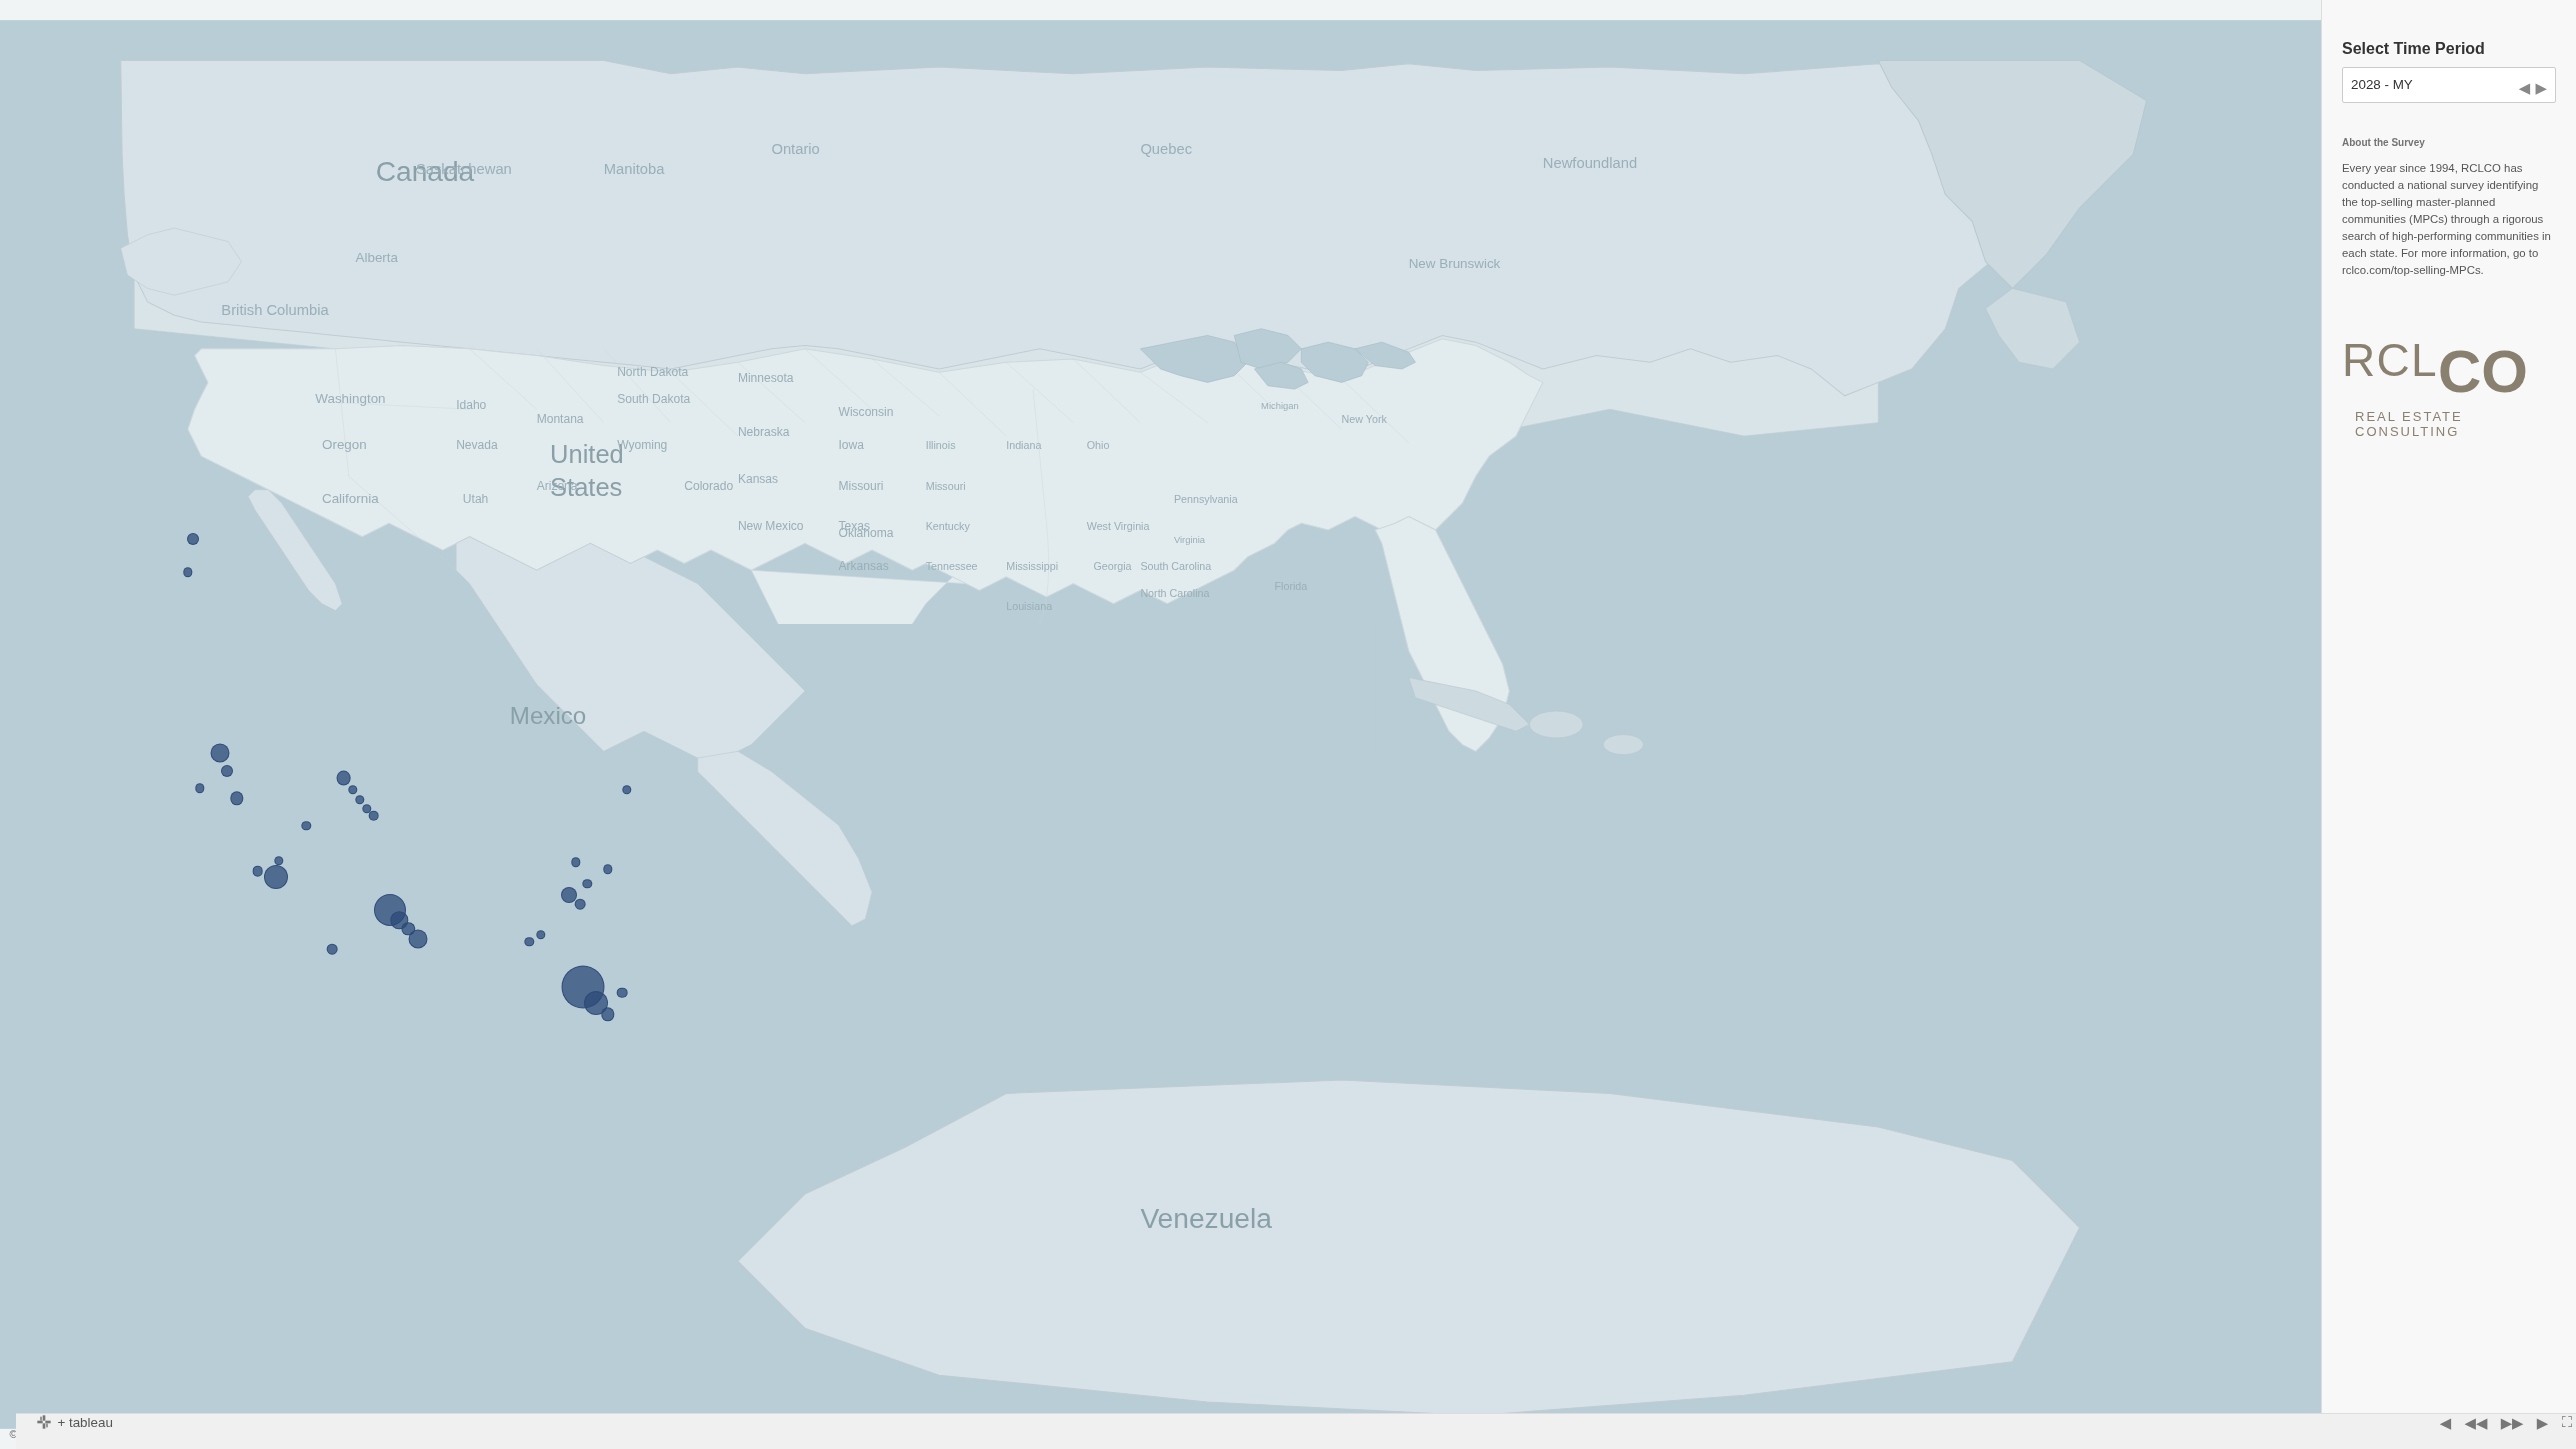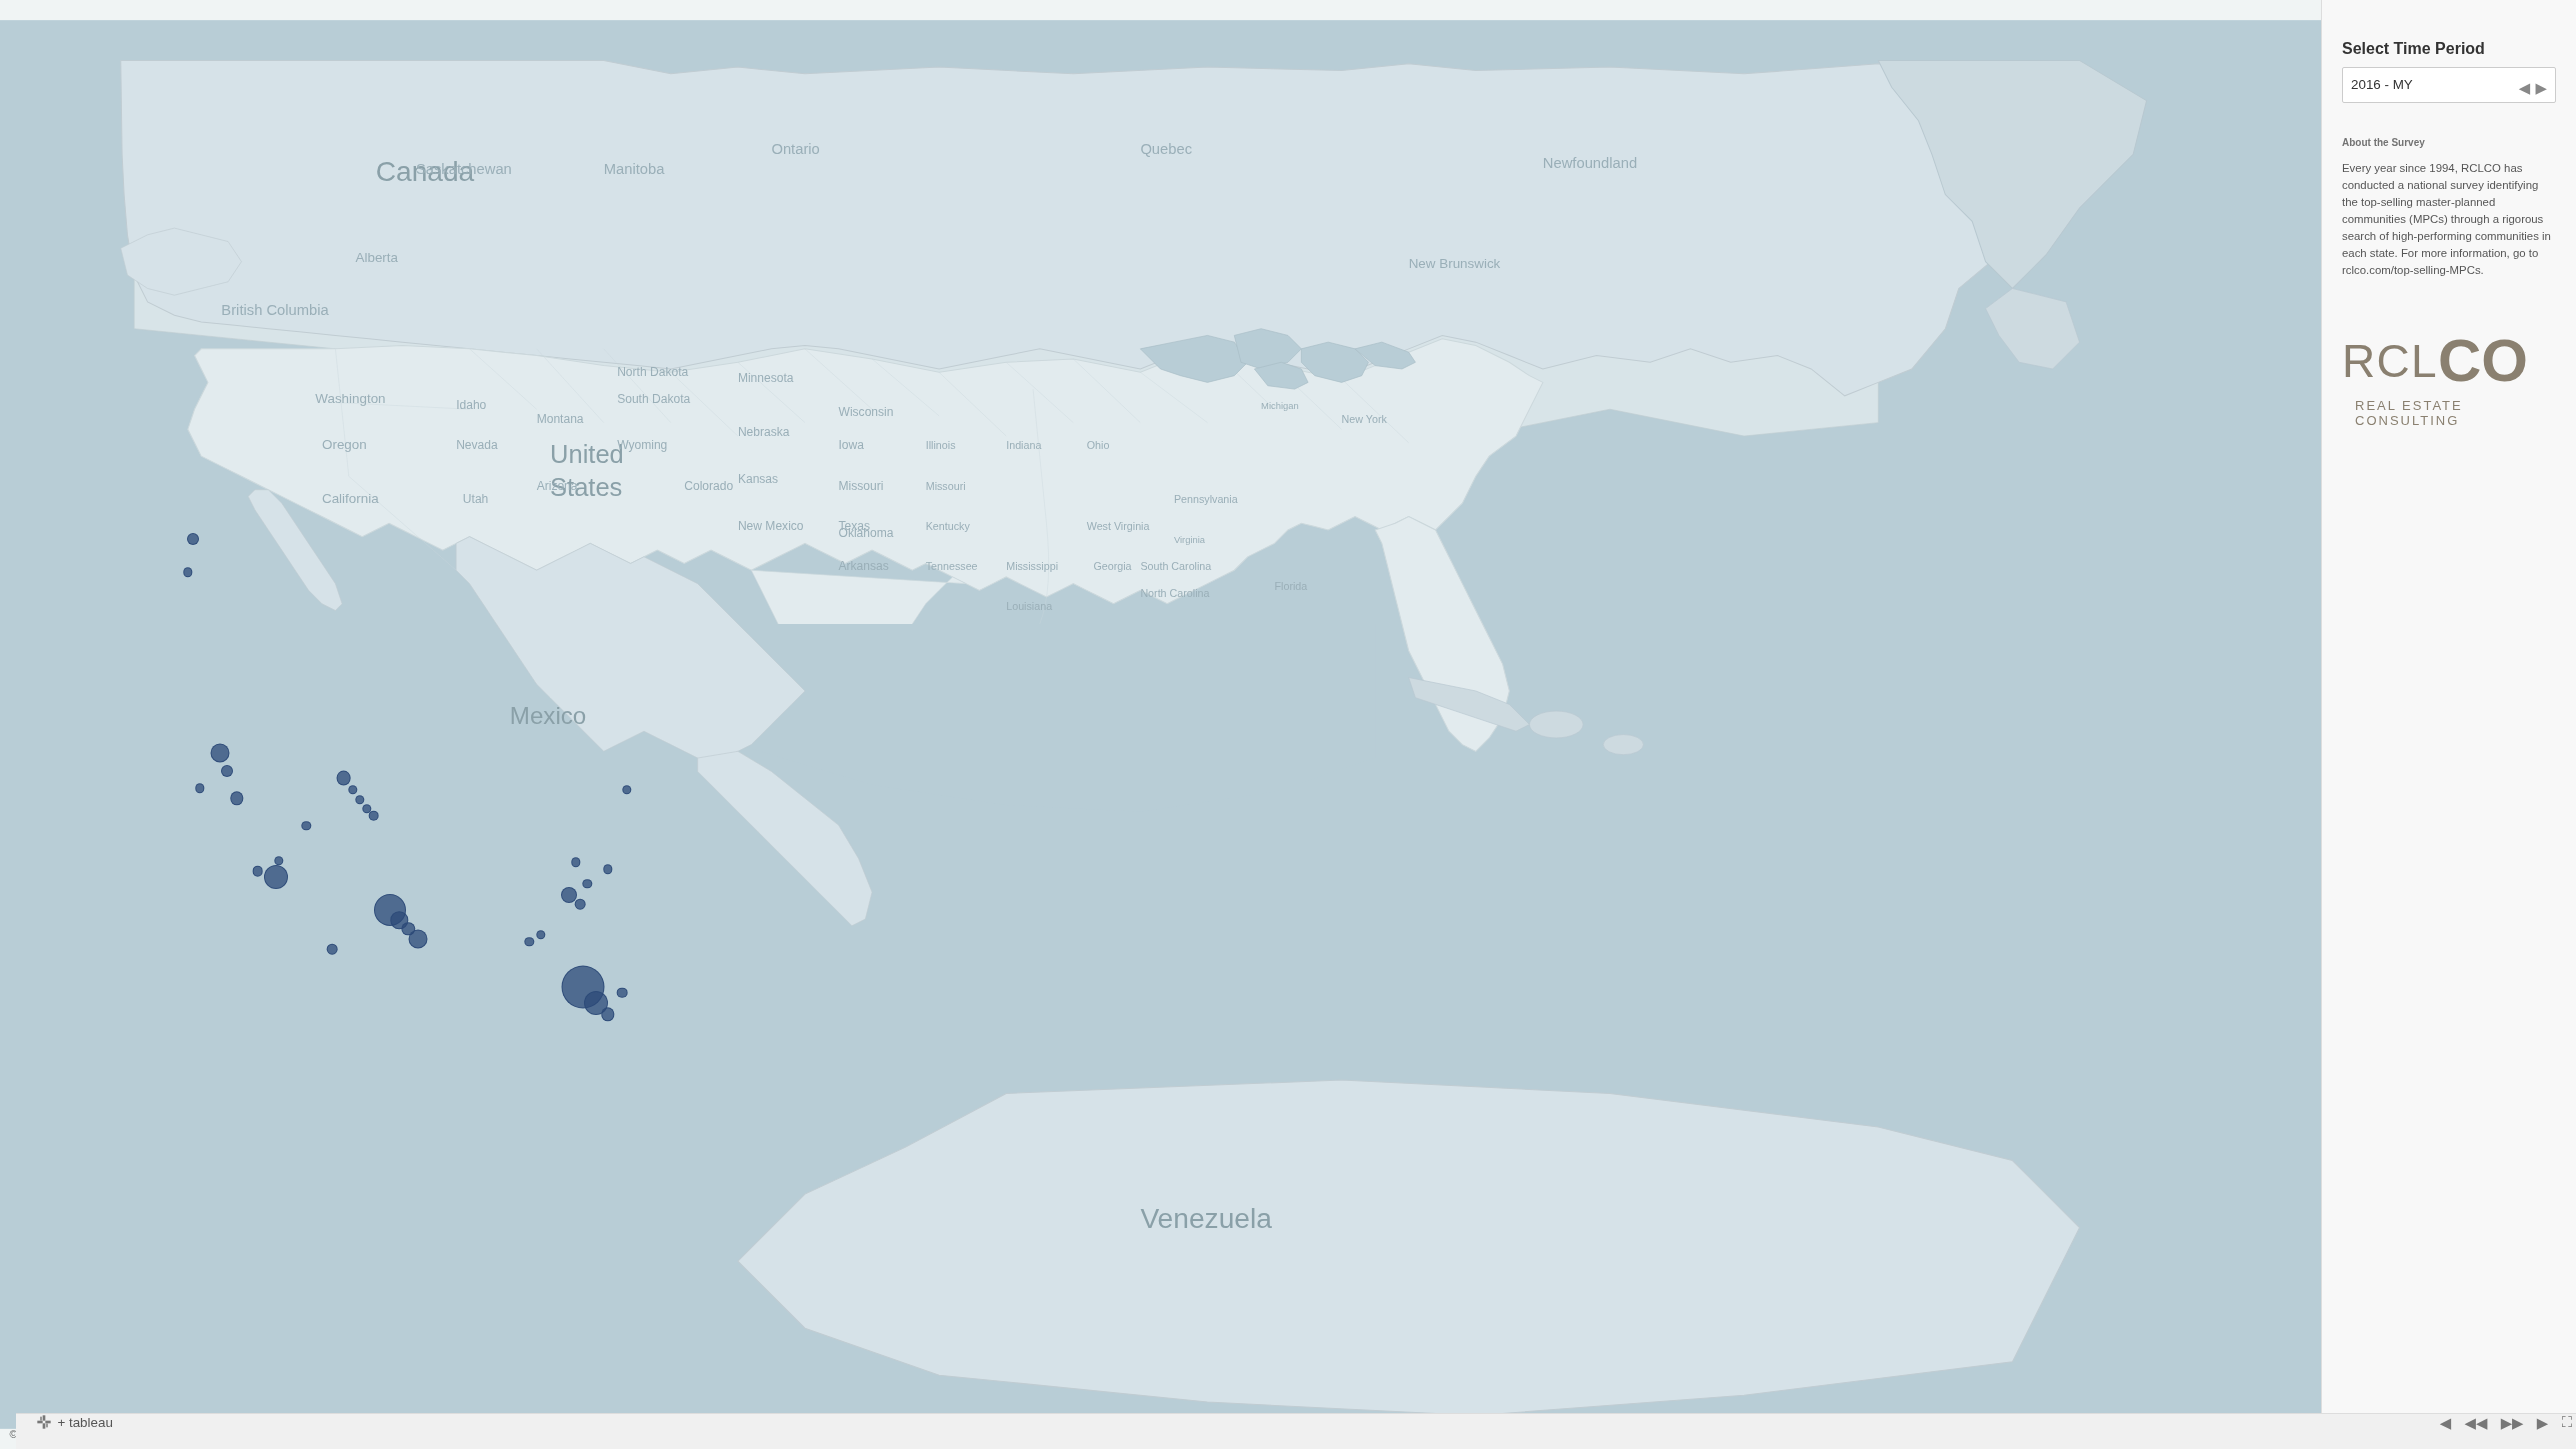--- a/index.html
+++ b/index.html
@@ -464,36 +464,36 @@
       </div>
 
       <div class="copyright">© 2022 Mapbox  © OpenStreetMap</div>
     </div>
 
     <div id="sidebar">
 
       <div class="sidebar-section">
         <div class="sidebar-label">Select Time Period</div>
         <div class="select-period-dropdown">
-          <span>2016 - MY</span>
+          <span>2028 - MY</span>
           <div class="sidebar-controls">
             <span class="control-btn">◀</span>
             <span class="control-btn">▶</span>
           </div>
         </div>
       </div>
 
 
       <div class="about-section">
         <div class="about-title">About the Survey</div>
         <div class="about-text">Every year since 1994, RCLCO has conducted a national survey identifying the top-selling master-planned communities (MPCs) through a rigorous search of high-performing communities in each state. For more information, go to rclco.com/top-selling-MPCs.</div>
       </div>
 
       <div class="rclco-logo">
-        <div style="display:flex;align-items:center;">
+        <div style="display:flex;align-items:flex-start;margin-top:11px;">
           <span class="rclco-text">RCL</span>
             <span class="rclco-co">CO</span>
         </div>
         <div class="rclco-subtitle">REAL ESTATE CONSULTING</div>
       </div>
 
     </div>
   </div>
 
   <div class="tableau-bar">

